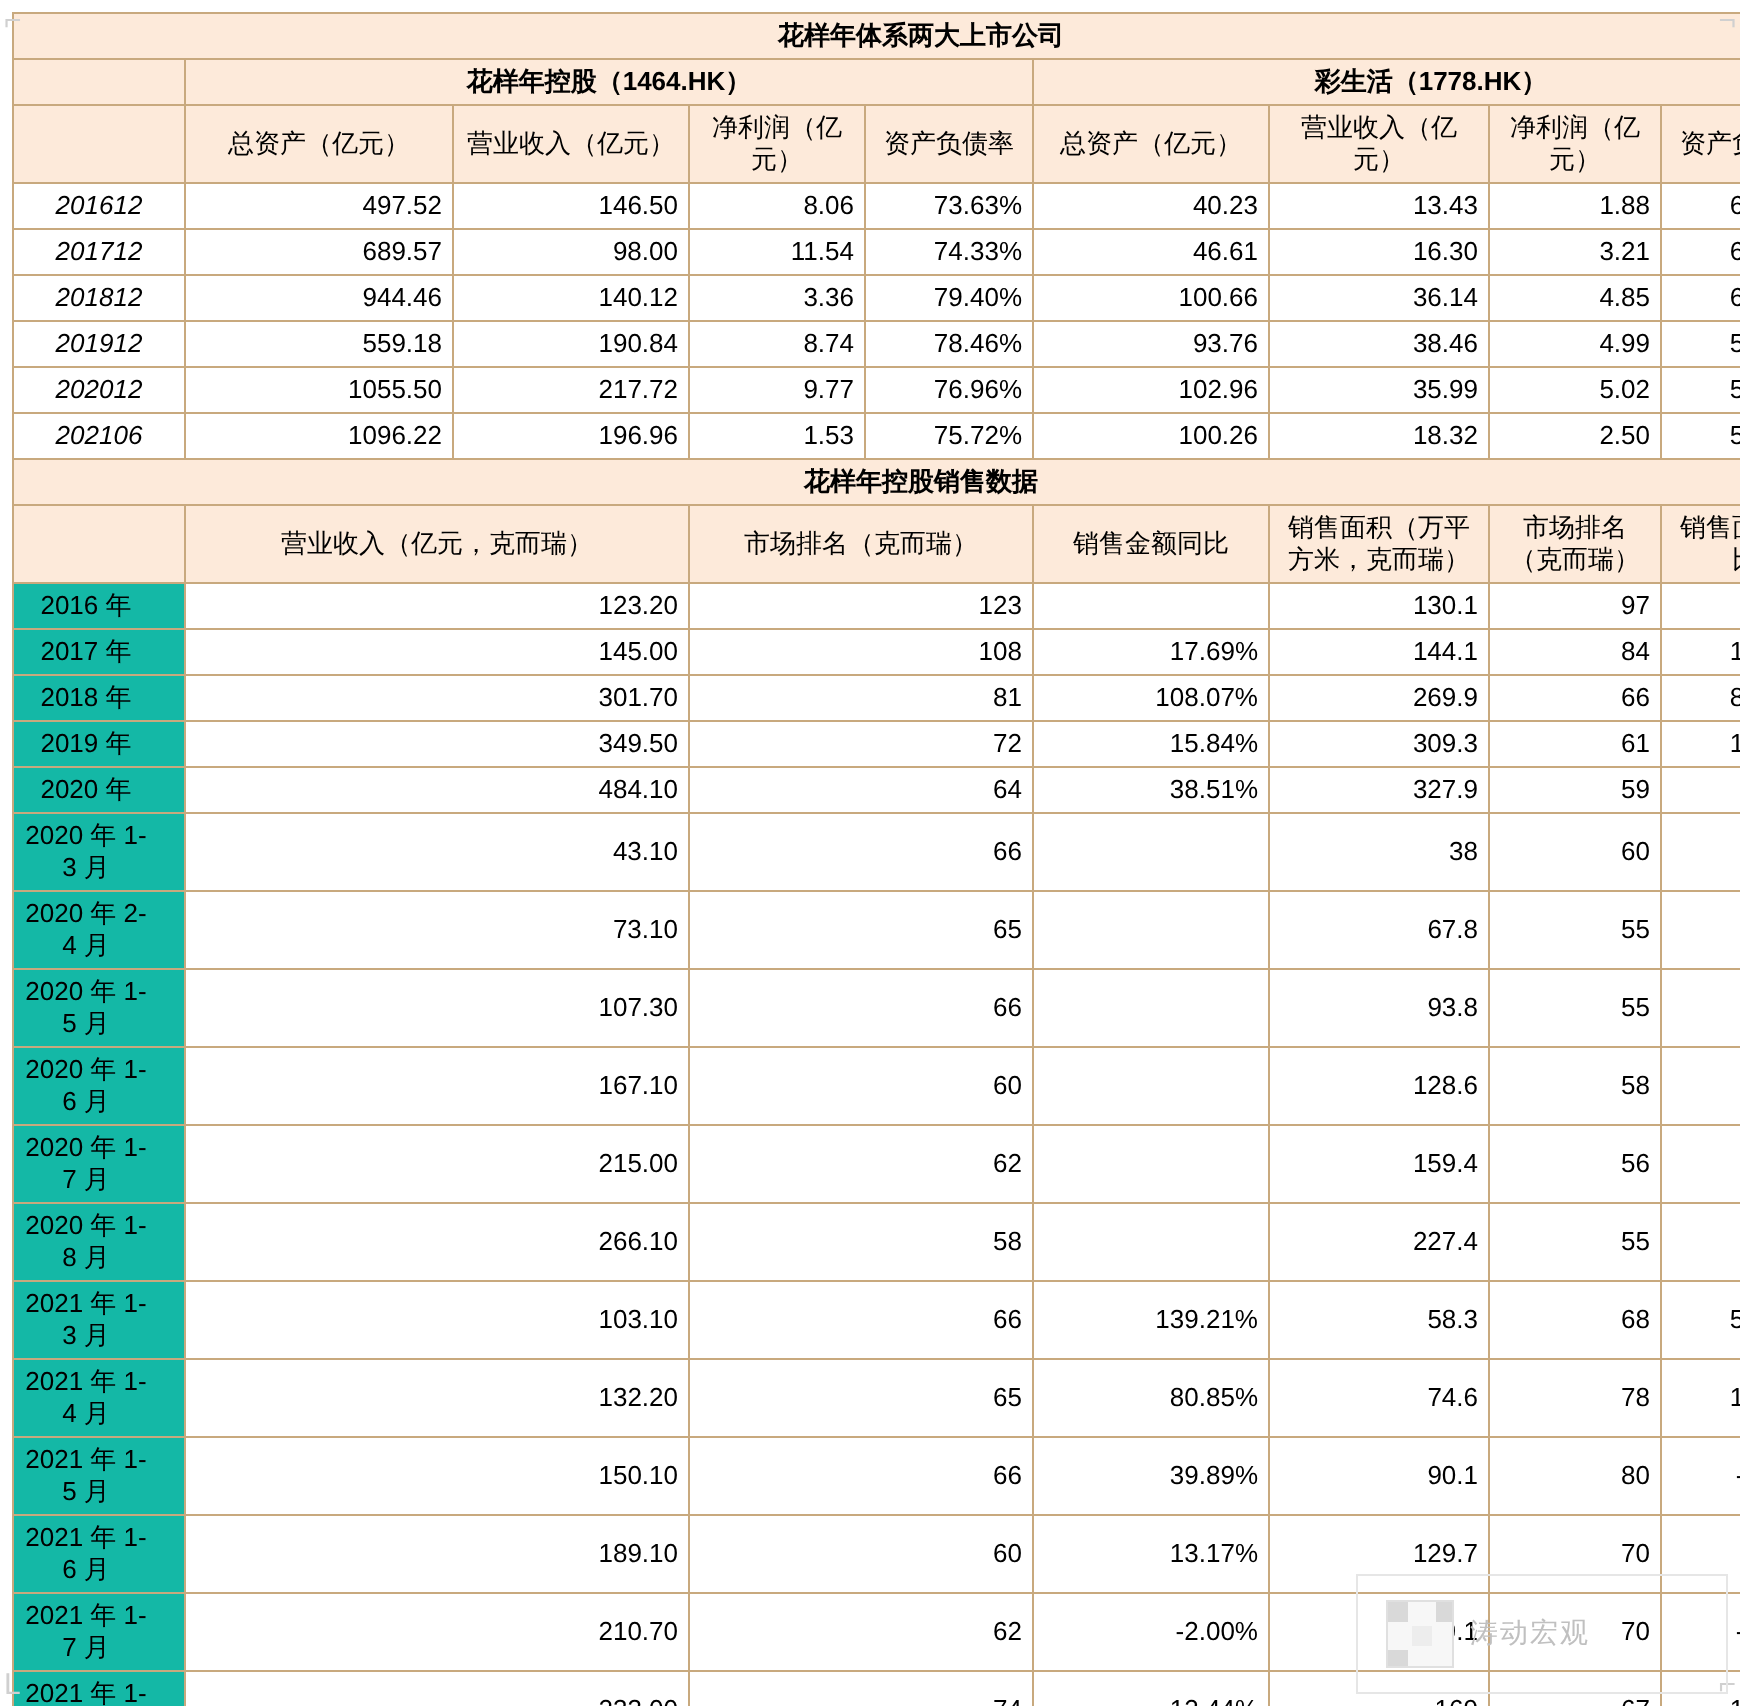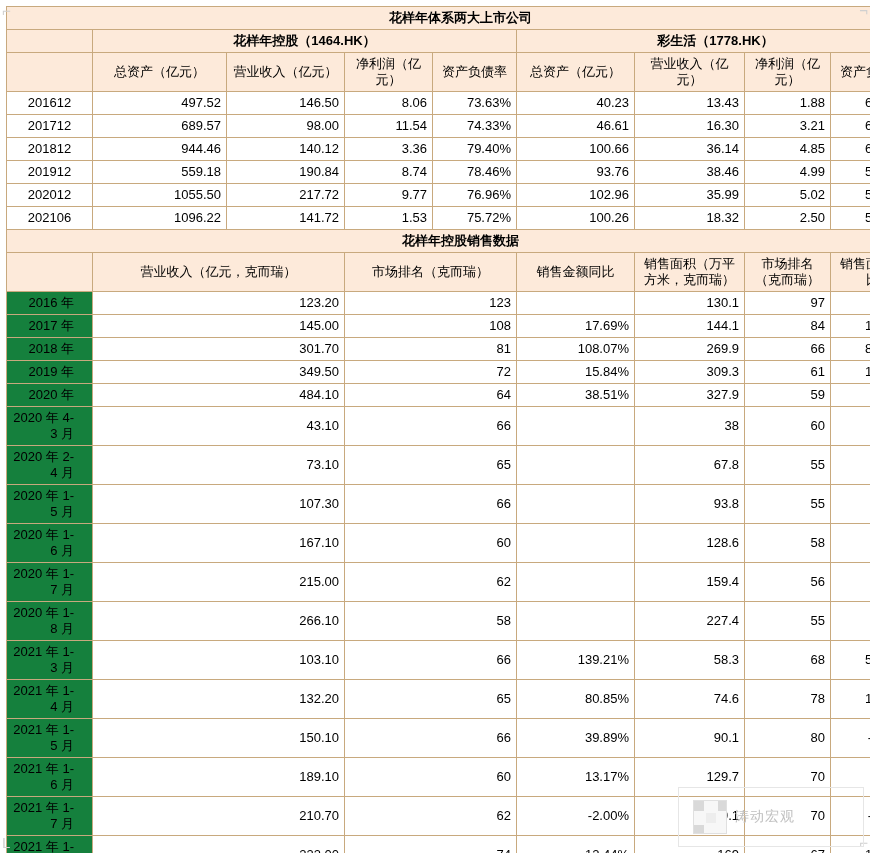--- a/index.html
+++ b/index.html
@@ -45,24 +45,25 @@
     text-align:center;
     font-weight:bold;
   }
   .num{
     text-align:right;
     background:#ffffff;
   }
   .rowlbl{
     text-align:center;
     background:#ffffff;
+    font-style:italic;
   }
   .rowlbl-r{
-    text-align:right;
-    background:#15803d;
+    text-align:center;
+    background:#14b8a6;
     padding-right:18px;
   }
   .wm{
     position:absolute;
     right:6px;
     bottom:6px;
     width:186px;
     height:60px;
     border:1px solid #e6e6e6;
     box-sizing:border-box;
@@ -192,21 +193,21 @@
         <td class="num">9.77</td>
         <td class="num">76.96%</td>
         <td class="num">102.96</td>
         <td class="num">35.99</td>
         <td class="num">5.02</td>
         <td class="num">55.77%</td>
       </tr>
       <tr>
         <td class="rowlbl">202106</td>
         <td class="num">1096.22</td>
-        <td class="num">141.72</td>
+        <td class="num">196.96</td>
         <td class="num">1.53</td>
         <td class="num">75.72%</td>
         <td class="num">100.26</td>
         <td class="num">18.32</td>
         <td class="num">2.50</td>
         <td class="num">54.22%</td>
       </tr>
 
       <tr>
         <td class="band" colspan="9">花样年控股销售数据</td>
@@ -260,21 +261,21 @@
       <tr>
         <td class="rowlbl-r">2020 年</td>
         <td class="num" colspan="2">484.10</td>
         <td class="num" colspan="2">64</td>
         <td class="num">38.51%</td>
         <td class="num">327.9</td>
         <td class="num">59</td>
         <td class="num">6.01%</td>
       </tr>
       <tr>
-        <td class="rowlbl-r">2020 年 4-3 月</td>
+        <td class="rowlbl-r">2020 年 1-3 月</td>
         <td class="num" colspan="2">43.10</td>
         <td class="num" colspan="2">66</td>
         <td class="num"></td>
         <td class="num">38</td>
         <td class="num">60</td>
         <td class="num"></td>
       </tr>
       <tr>
         <td class="rowlbl-r">2020 年 2-4 月</td>
         <td class="num" colspan="2">73.10</td>

